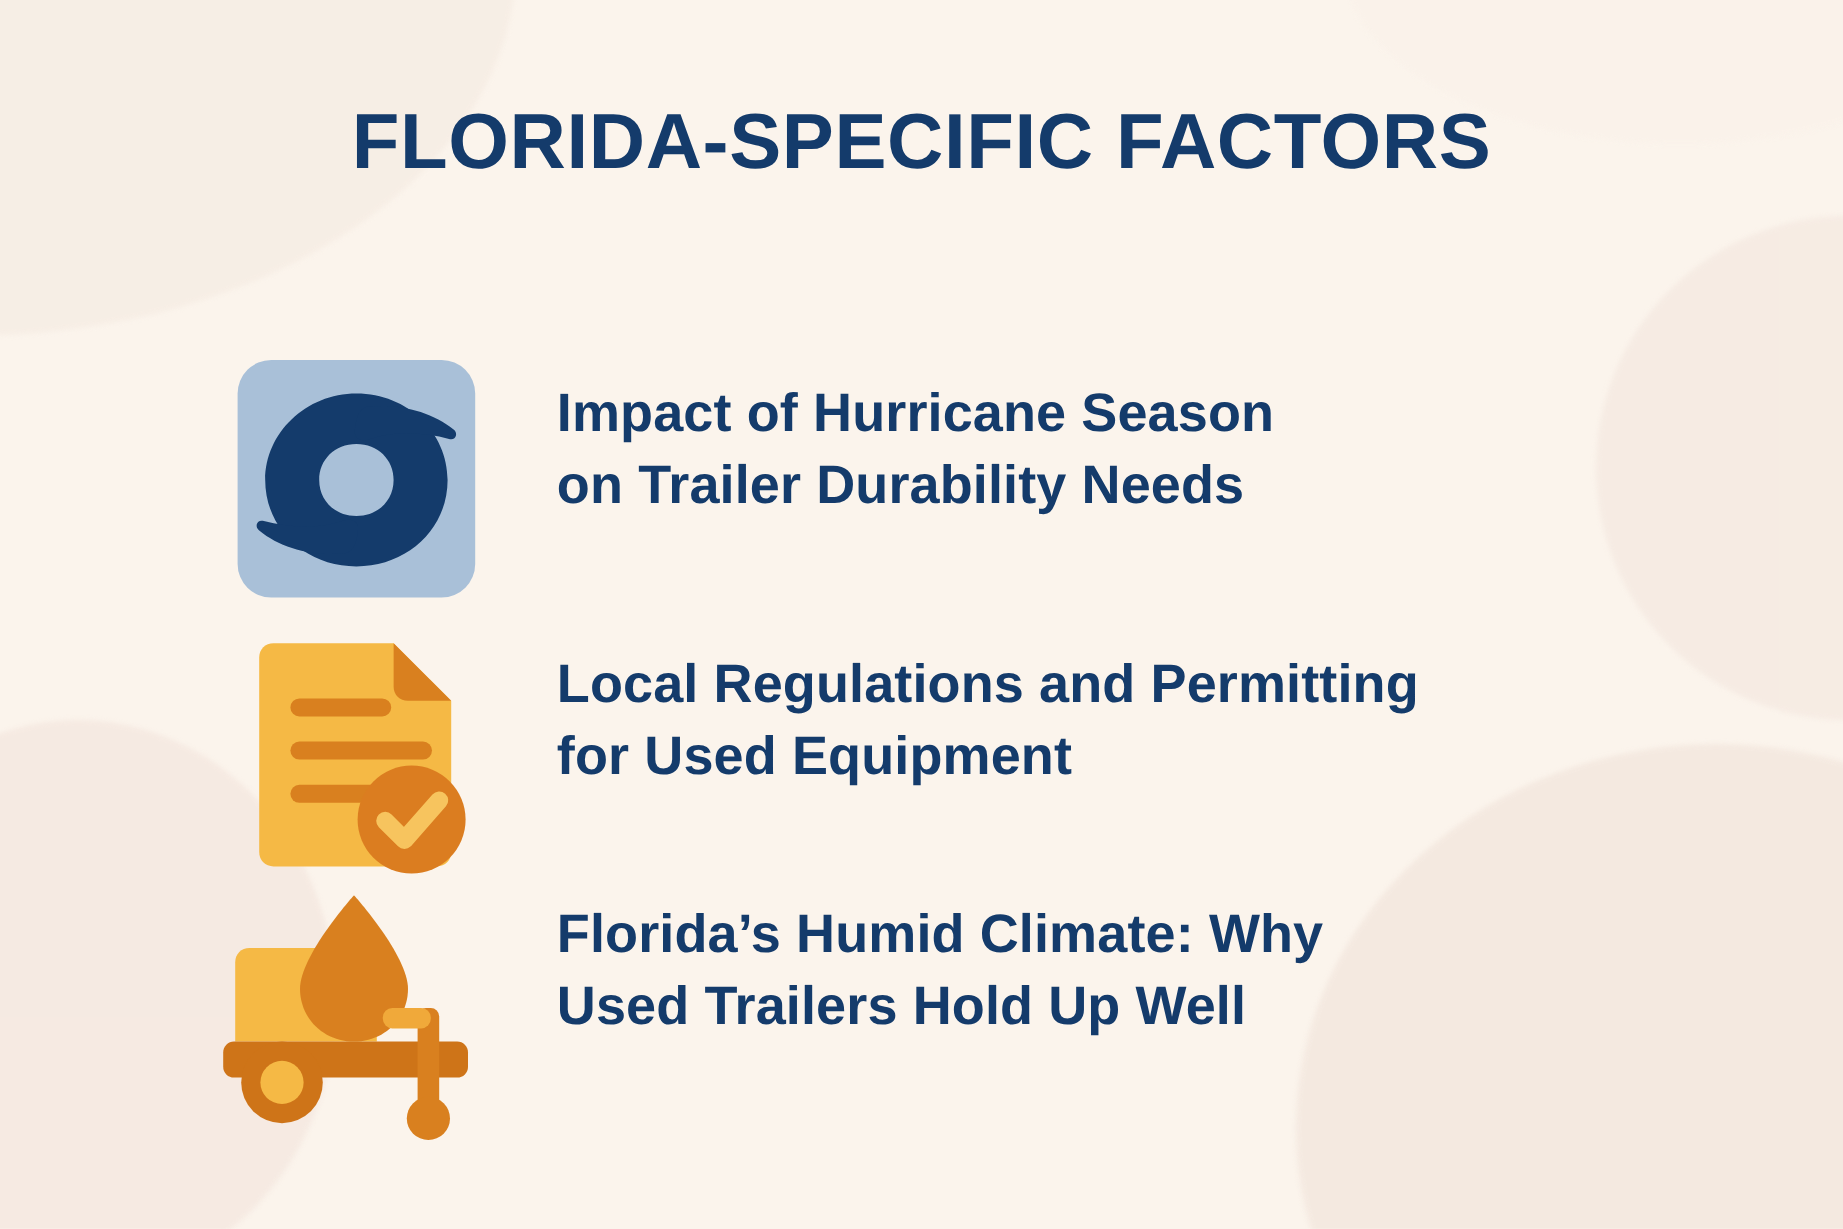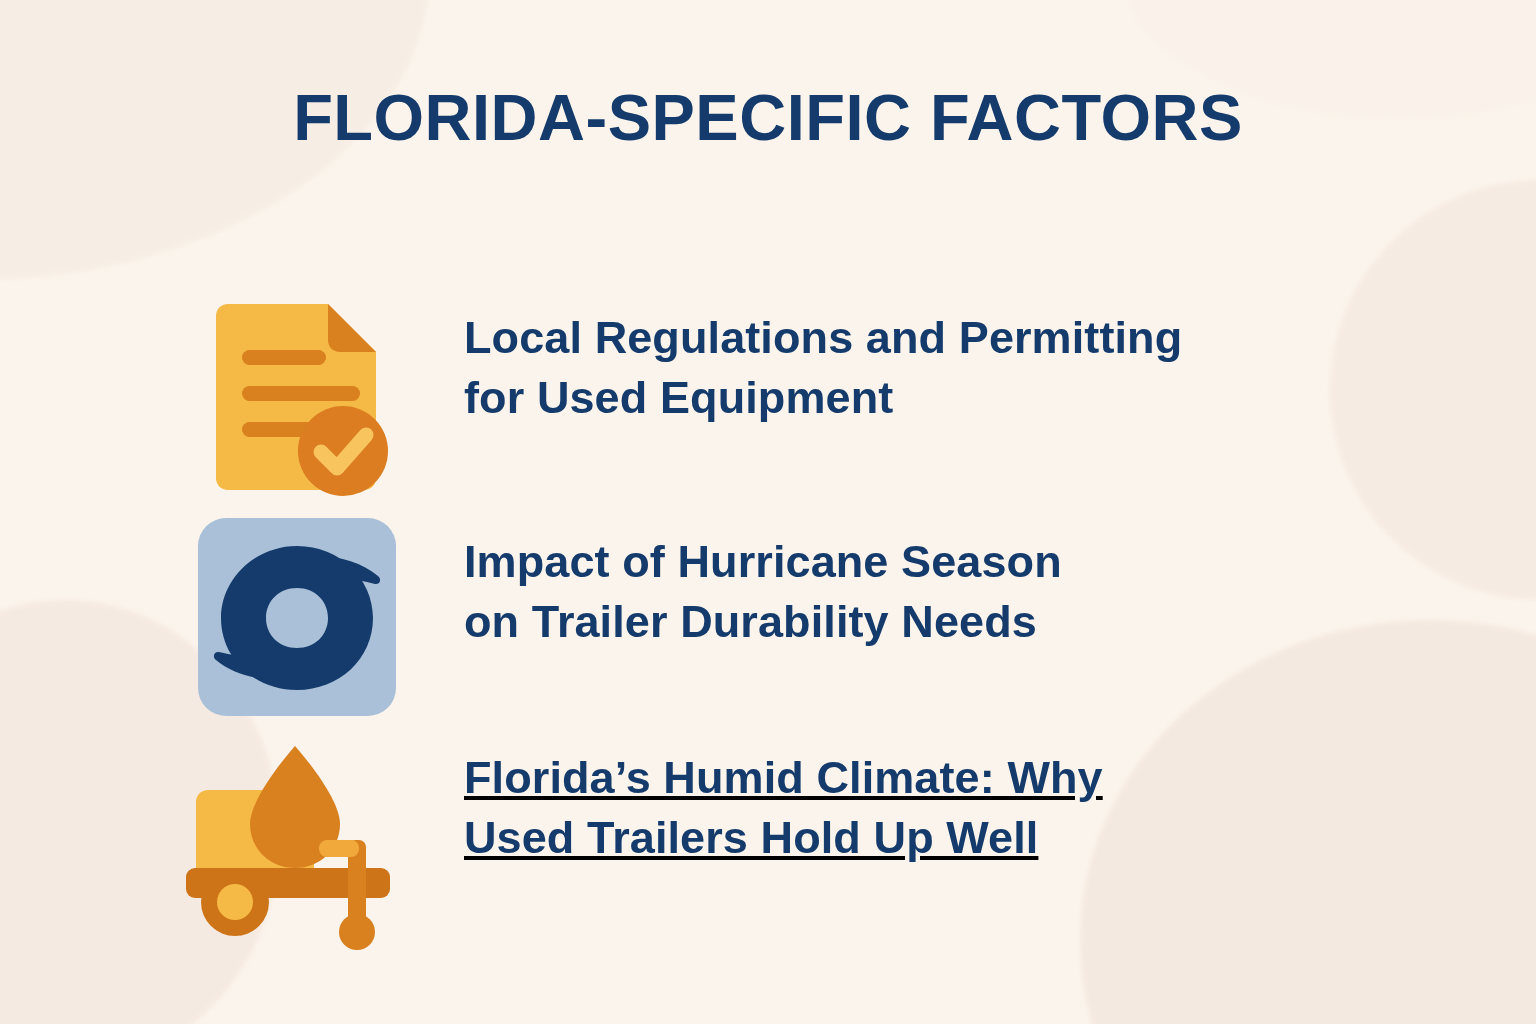--- a/index.html
+++ b/index.html
@@ -93,21 +93,21 @@
     width: 1280px;
   }
 
   .item {
     display: flex;
     align-items: flex-start;
     gap: 52px;
   }
   .item-1 { height: 232px; }
   .item-2 { height: 218px; }
-  .item-3 { height: 200px; text-decoration: underline; }
+  .item-3 { height: 200px; }
 
   .icon-slot {
     flex: 0 0 232px;
     height: 218px;
     position: relative;
   }
 
   .item-text {
     color: #143B6B;
     font-size: 45px;
@@ -133,41 +133,20 @@
   <div class="blob blob-topright-fade"></div>
 </div>
 
 <div class="page">
 
   <h1 class="title">
     <span class="title-line">FLORIDA-SPECIFIC FACTORS</span>
   </h1>
 
   <div class="items">
-
-    <div class="item item-2">
-      <div class="icon-slot">
-        <svg width="232" height="218" viewBox="0 0 232 218">
-
-          <path d="M36 26 C 36 19 41 14 48 14 L 148 14 L 196 62 L 196 188
-                   C 196 195 191 200 184 200 L 48 200 C 41 200 36 195 36 188 Z" fill="#F5B945"></path>
-
-          <path d="M148 14 L 196 62 L 160 62 C 153 62 148 57 148 50 Z" fill="#D9801F"></path>
-
-          <rect x="62" y="60" width="84" height="15" rx="7.5" fill="#D9801F"></rect>
-          <rect x="62" y="96" width="118" height="15" rx="7.5" fill="#D9801F"></rect>
-          <rect x="62" y="132" width="76" height="15" rx="7.5" fill="#D9801F"></rect>
-
-          <circle cx="163" cy="161" r="45" fill="#DB7D20"></circle>
-          <path d="M141 162 L 157 178 L 186 145" fill="none" stroke="#F7C45E" stroke-width="15" stroke-linecap="round" stroke-linejoin="round"></path>
-        </svg>
-      </div>
-      <div class="item-text">Local Regulations and Permitting
-for Used Equipment</div>
-    </div>
 
     <div class="item item-1">
       <div class="icon-slot">
         <svg width="232" height="218" viewBox="0 0 232 218">
           <rect x="18" y="10" width="198" height="198" rx="28" fill="#A9C0D8"></rect>
 
           <path d="M117 38
                    C 160 38 193 71 193 110
                    C 193 151 159 182 117 182
                    C 75 182 41 151 41 110
@@ -184,20 +163,41 @@
 
           <path d="M108 171 C 82 174 54 167 36 152 C 32 149 34 143 39 144
                    C 62 150 86 151 106 144 C 115 141 120 146 118 154
                    C 117 163 114 170 108 171 Z" fill="#143B6B"></path>
         </svg>
       </div>
       <div class="item-text">Impact of Hurricane Season
 on Trailer Durability Needs</div>
     </div>
 
+    <div class="item item-2">
+      <div class="icon-slot">
+        <svg width="232" height="218" viewBox="0 0 232 218">
+
+          <path d="M36 26 C 36 19 41 14 48 14 L 148 14 L 196 62 L 196 188
+                   C 196 195 191 200 184 200 L 48 200 C 41 200 36 195 36 188 Z" fill="#F5B945"></path>
+
+          <path d="M148 14 L 196 62 L 160 62 C 153 62 148 57 148 50 Z" fill="#D9801F"></path>
+
+          <rect x="62" y="60" width="84" height="15" rx="7.5" fill="#D9801F"></rect>
+          <rect x="62" y="96" width="118" height="15" rx="7.5" fill="#D9801F"></rect>
+          <rect x="62" y="132" width="76" height="15" rx="7.5" fill="#D9801F"></rect>
+
+          <circle cx="163" cy="161" r="45" fill="#DB7D20"></circle>
+          <path d="M141 162 L 157 178 L 186 145" fill="none" stroke="#F7C45E" stroke-width="15" stroke-linecap="round" stroke-linejoin="round"></path>
+        </svg>
+      </div>
+      <div class="item-text">Local Regulations and Permitting
+for Used Equipment</div>
+    </div>
+
     <div class="item item-3">
       <div class="icon-slot">
         <svg width="232" height="218" viewBox="0 0 232 218">
 
           <path d="M16 62 C 16 55 21 50 28 50 L 134 50 L 134 128 L 16 128 Z" fill="#F5B945"></path>
 
           <path d="M115 6
                    C 115 6 160 56 160 84
                    C 160 109 140 128 115 128
                    C 90 128 70 109 70 84

